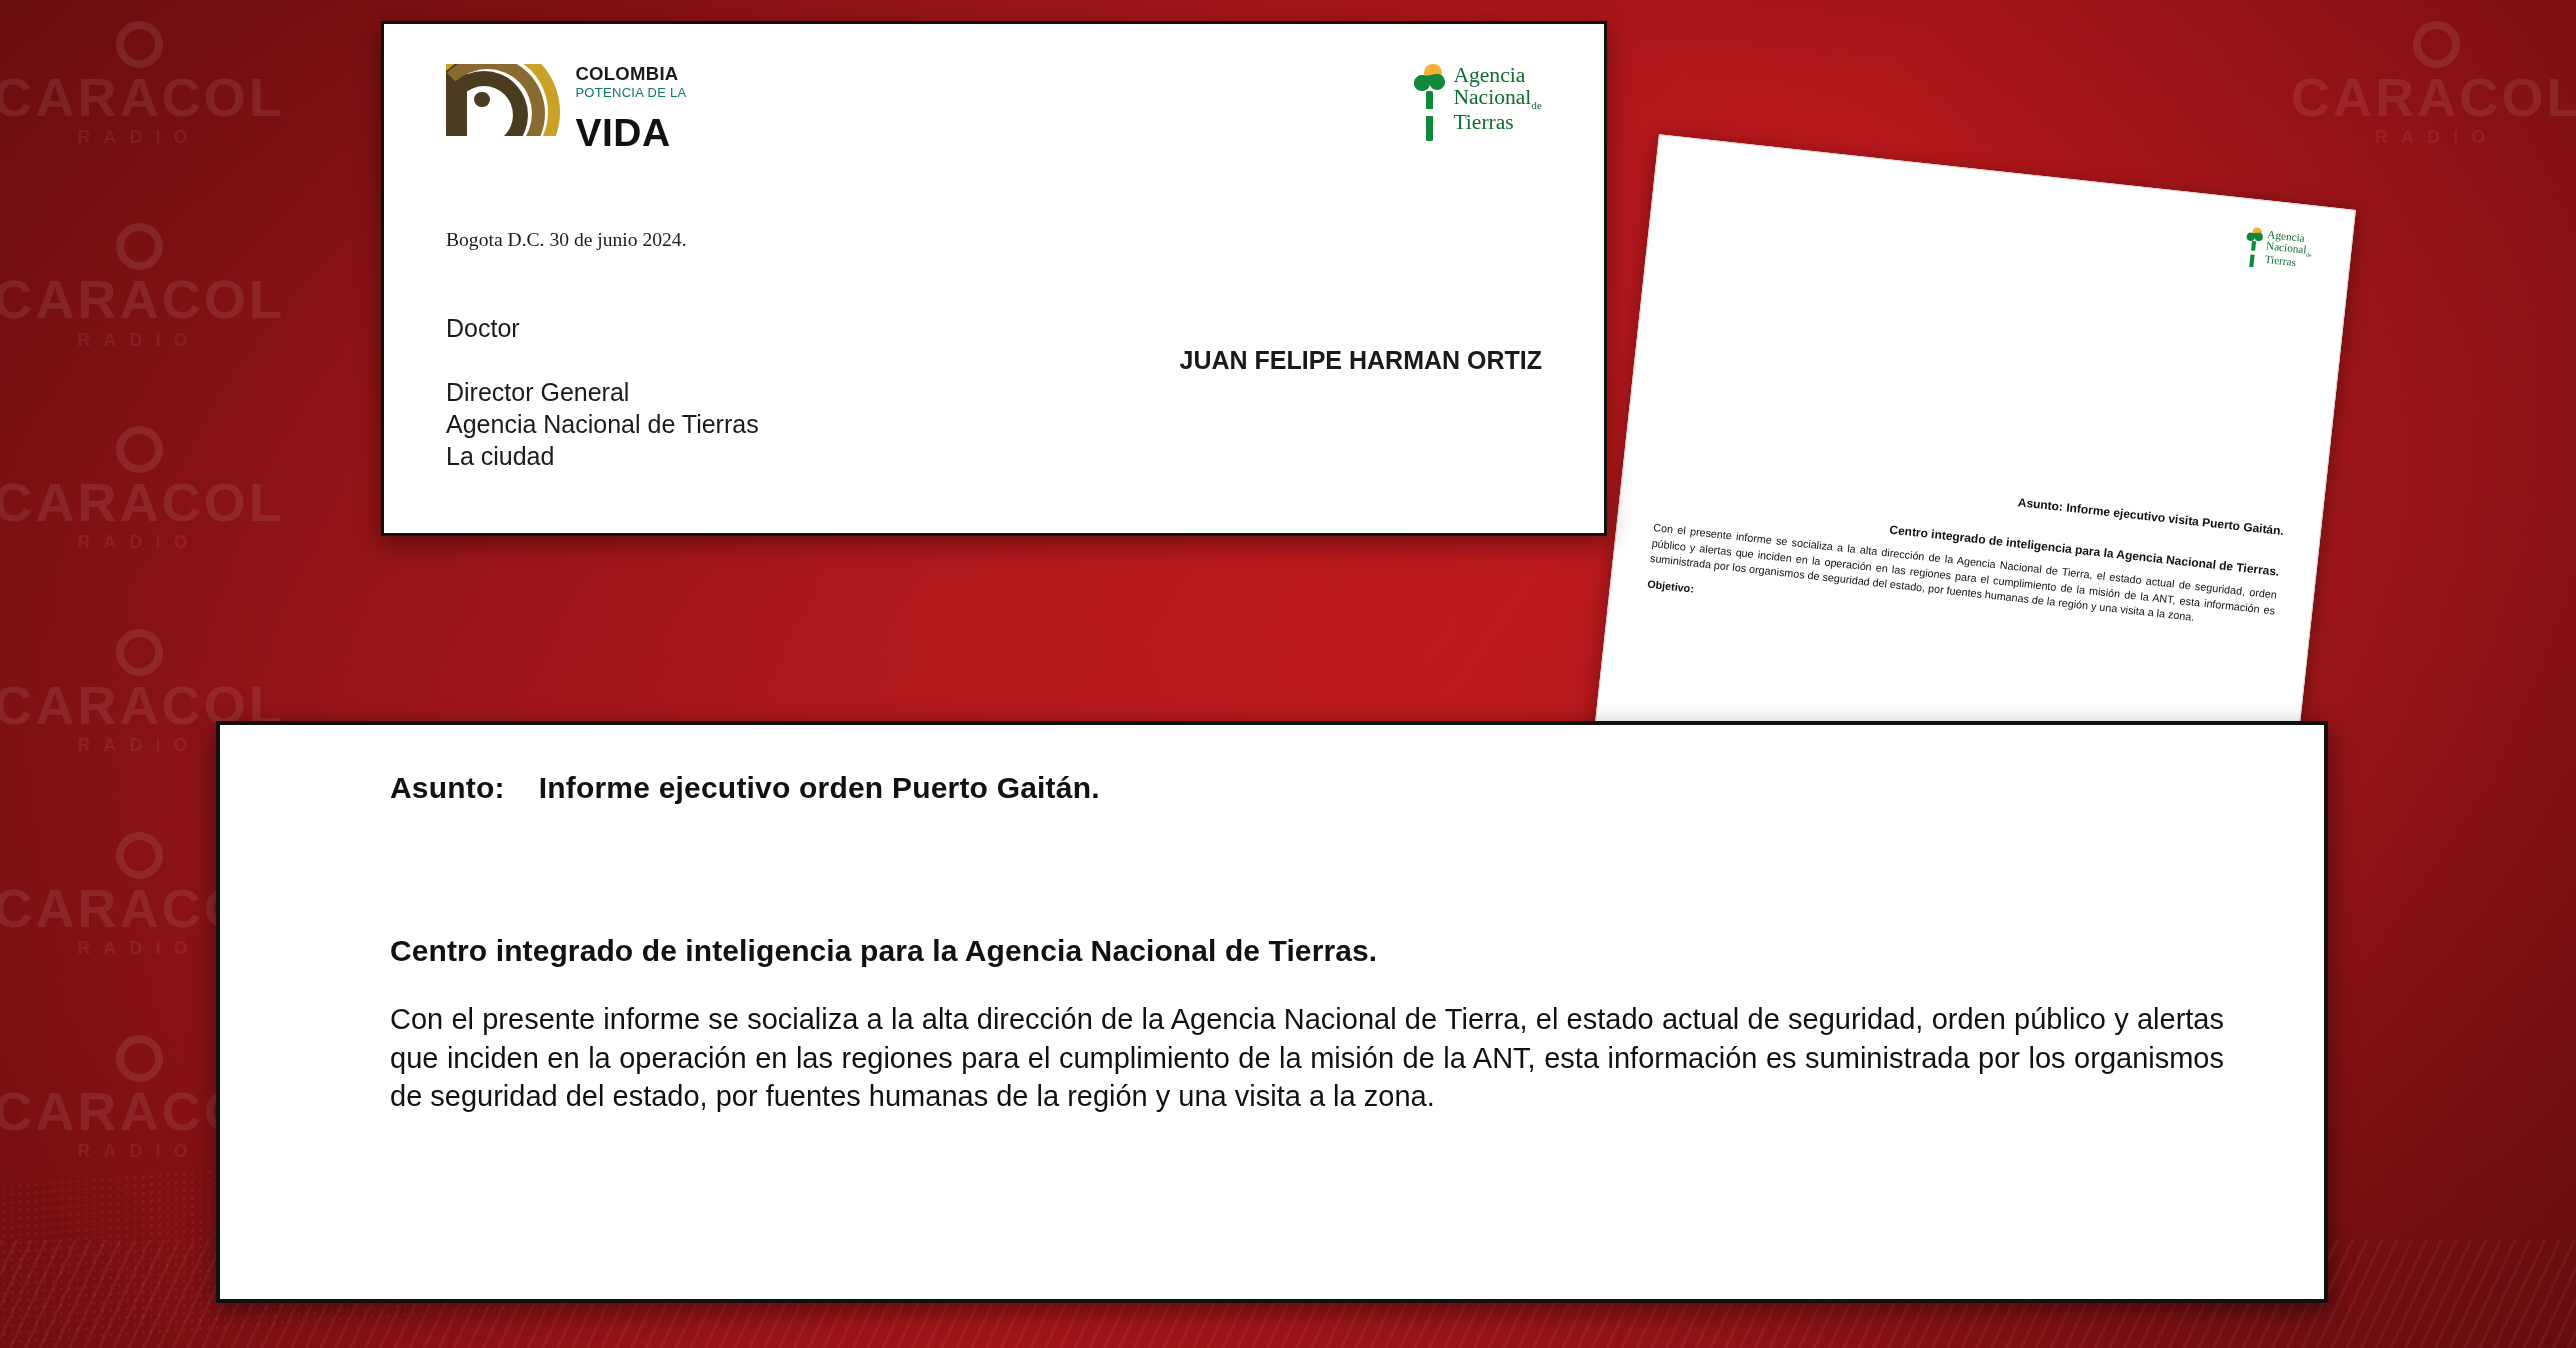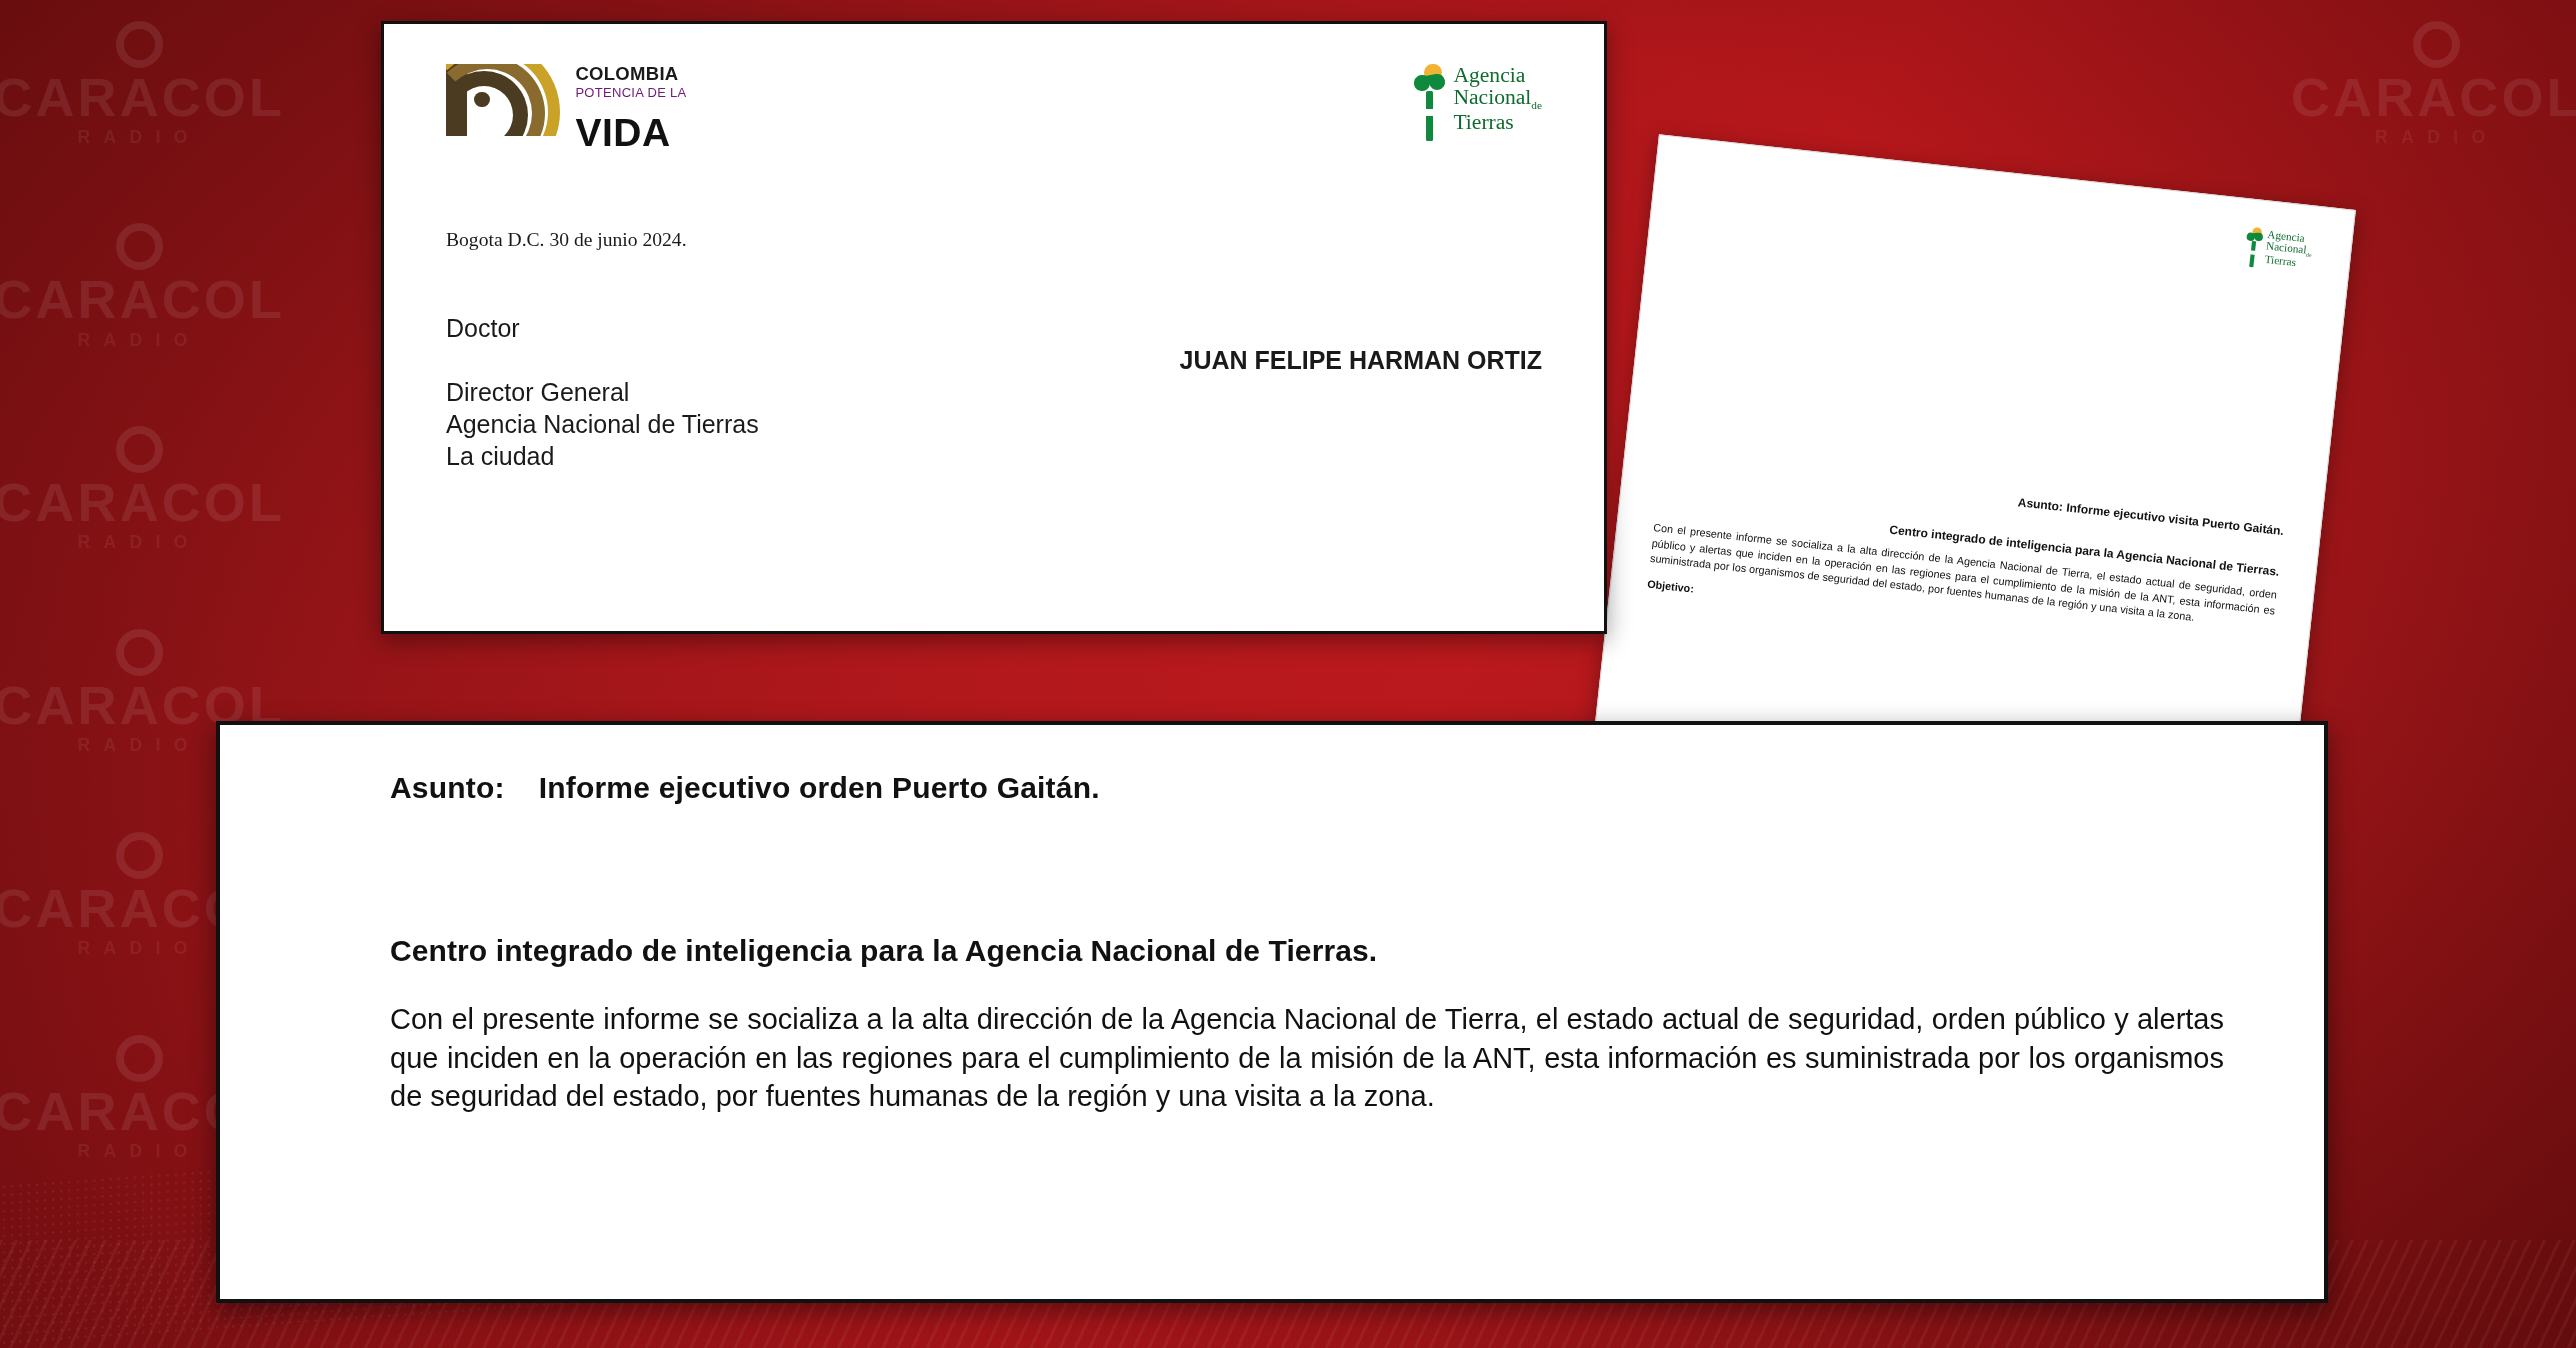--- a/index.html
+++ b/index.html
@@ -144,21 +144,21 @@
     font-size: 10.8px;
     font-weight: 700;
     margin-top: 11.3px;
   }
 
   
   #page-front {
     left: 381px;
     top: 20.6px;
     width: 1226px;
-    height: 613px;
+    height: 515px;
     border: 3.6px solid #111111;
     box-shadow: 0 7.2px 23px rgba(0,0,0,0.4);
     padding: 40px 62px 0 62px;
   }
   .letter-head {
     display: flex;
     justify-content: space-between;
     align-items: flex-start;
   }
 
@@ -213,21 +213,21 @@
   }
   .col-text .l1 {
     font-size: 18.5px;
     font-weight: 700;
     color: #1a1a1a;
     letter-spacing: 0.3px;
     line-height: 1.05;
   }
   .col-text .l2 {
     font-size: 13px;
-    color: #701a75;
+    color: #0f766e;
     letter-spacing: 0.3px;
     margin-top: 2.1px;
   }
   .col-text .l3 {
     font-size: 39px;
     font-weight: 800;
     color: #111;
     line-height: 0.98;
     margin-top: 14px;
     letter-spacing: 0.5px;

